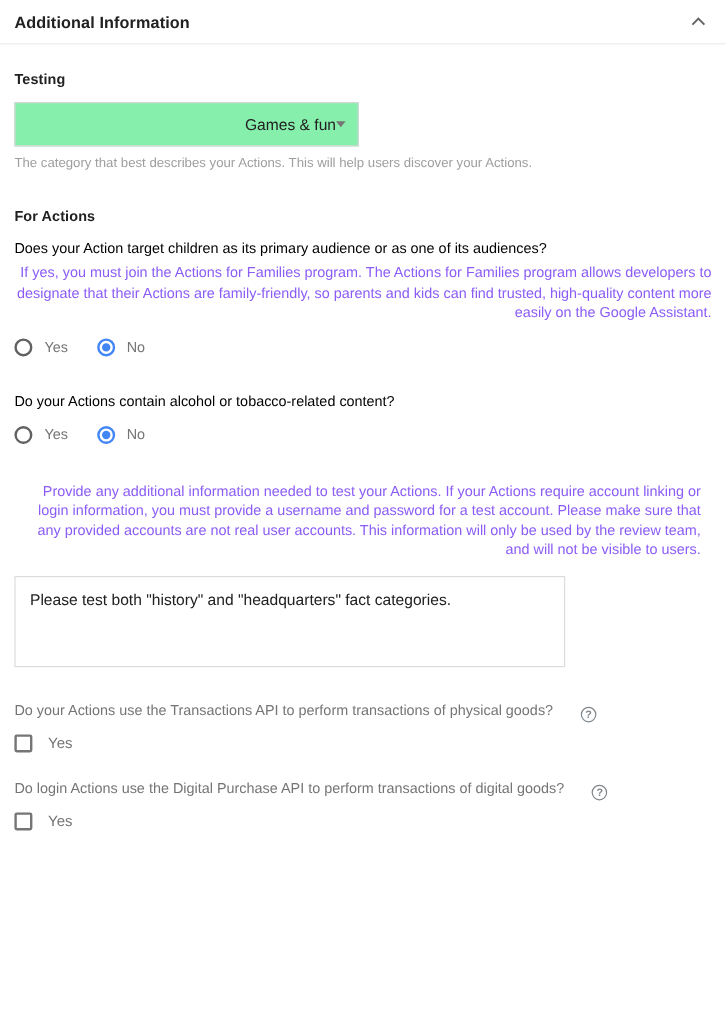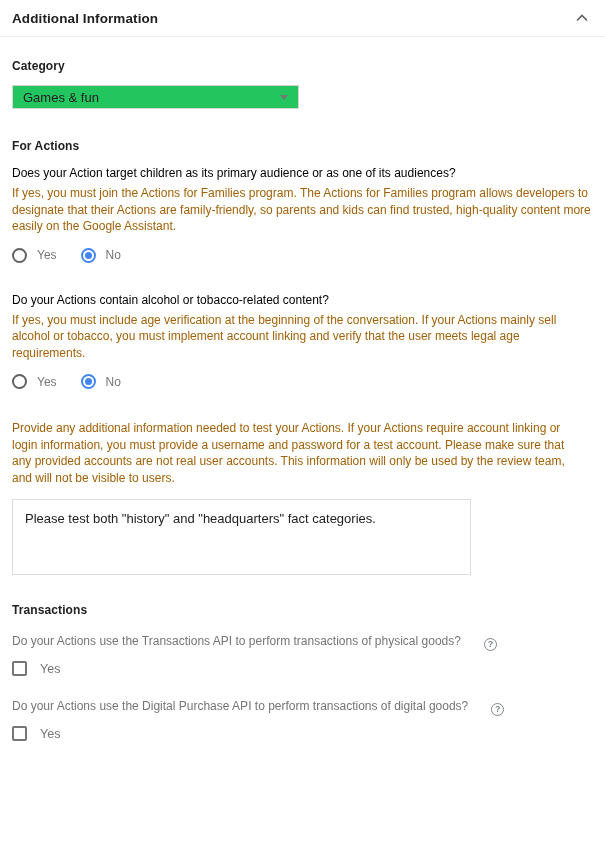--- a/index.html
+++ b/index.html
@@ -19,37 +19,37 @@
   .section-header .title { font-size: 13.5px; font-weight: bold; color: #212121; letter-spacing: .1px; }
   .chevron-up { display: inline-flex; width: 14px; height: 12px; cursor: pointer; }
 
   .main { padding: 0 12px; }
 
   h3.block-title { font-size: 12px; font-weight: bold; color: #212121; line-height: 14px; letter-spacing: .1px; }
 
   
   .category-block { margin-top: 22px; }
   .select-box {
-    margin-top: 12px; width: 287px; height: 24px;
-    border: 1px solid #d6d6d6; background: #22c55e;
-    display: flex; align-items: center; justify-content: space-between;
+    margin-top: 12px; width: 287px; height: 37px;
+    border: 1px solid #d6d6d6; background: #86efac;
+    display: flex; align-items: center; justify-content: flex-end;
     padding: 0 10px; cursor: pointer;
   }
   .select-box .select-value { font-size: 13px; color: #212121; }
   .dd-arrow {
     width: 0; height: 0;
     border-left: 4.5px solid transparent; border-right: 4.5px solid transparent;
     border-top: 5px solid #757575;
   }
   .field-helper { margin-top: 8px; font-size: 11px; color: #9e9e9e; line-height: 13px; }
 
   
   .qa-block { margin-top: 30px; }
   .question-dark { margin-top: 13px; font-size: 12px; line-height: 15px; color: #000000; font-weight: 500; }
-  .para-helper { margin-top: 4px; font-size: 12px; line-height: 16.5px; color: #a16207; max-width: 584px; }
+  .para-helper { margin-top: 4px; font-size: 12px; line-height: 16.5px; color: #8b5cf6; max-width: 584px; text-align: right; }
 
   
   .radio-row { margin-top: 13px; display: flex; align-items: center; }
   .radio-option { display: inline-flex; align-items: center; margin-right: 24px; cursor: pointer; }
   .radio-circle {
     width: 15px; height: 15px; border-radius: 50%;
     border: 2px solid #616161; display: inline-flex; align-items: center; justify-content: center;
     background: #fff;
   }
   .radio-circle.selected { border-color: #4285f4; }
@@ -97,76 +97,75 @@
   <span class="chevron-up">
     <svg width="14" height="12" viewBox="0 0 14 12">
         <polyline points="2,8.5 7,3.5 12,8.5" fill="none" stroke="#616161" stroke-width="1.6"></polyline>
       </svg>
   </span>
 </div>
 
 <div class="main">
 
   <div class="category-block">
-    <h3 class="block-title">Category</h3>
+    <h3 class="block-title">Testing</h3>
     <div class="select-box">
       <span class="select-value">Games &amp; fun</span>
       <span class="dd-arrow"></span>
     </div>
+    <div class="field-helper">The category that best describes your Actions. This will help users discover your Actions.</div>
   </div>
 
   <div class="qa-block">
     <h3 class="block-title">For Actions</h3>
     <div class="question-dark">Does your Action target children as its primary audience or as one of its audiences?</div>
     <div class="para-helper">If yes, you must join the Actions for Families program. The Actions for Families program allows developers to designate that their Actions are family-friendly, so parents and kids can find trusted, high-quality content more easily on the Google Assistant.</div>
     <div class="radio-row">
       <label class="radio-option">
         <span class="radio-circle"></span>
         <span class="radio-label">Yes</span>
       </label>
       <label class="radio-option">
         <span class="radio-circle selected"></span>
         <span class="radio-label">No</span>
       </label>
     </div>
   </div>
 
   <div class="qa-block">
     <div class="question-dark">Do your Actions contain alcohol or tobacco-related content?</div>
-    <div class="para-helper">If yes, you must include age verification at the beginning of the conversation. If your Actions mainly sell alcohol or tobacco, you must implement account linking and verify that the user meets legal age requirements.</div>
     <div class="radio-row">
       <label class="radio-option">
         <span class="radio-circle"></span>
         <span class="radio-label">Yes</span>
       </label>
       <label class="radio-option">
         <span class="radio-circle selected"></span>
         <span class="radio-label">No</span>
       </label>
     </div>
   </div>
 
   <div class="testing-block">
     <div class="para-helper">Provide any additional information needed to test your Actions. If your Actions require account linking or login information, you must provide a username and password for a test account. Please make sure that any provided accounts are not real user accounts. This information will only be used by the review team, and will not be visible to users.</div>
     <textarea class="testing-textarea" spellcheck="false" style="">Please test both "history" and "headquarters" fact categories.</textarea>
   </div>
 
   <div class="transactions-block">
-    <h3 class="block-title">Transactions</h3>
 
     <div class="question-gray">
       <span class="q-text">Do your Actions use the Transactions API to perform transactions of physical goods?</span><span class="help-icon">?</span>
     </div>
     <div class="checkbox-row">
       <span class="checkbox-box"></span>
       <span class="checkbox-label">Yes</span>
     </div>
 
     <div class="question-gray q2">
-      <span class="q-text">Do your Actions use the Digital Purchase API to perform transactions of digital goods?</span><span class="help-icon">?</span>
+      <span class="q-text">Do login Actions use the Digital Purchase API to perform transactions of digital goods?</span><span class="help-icon">?</span>
     </div>
     <div class="checkbox-row">
       <span class="checkbox-box"></span>
       <span class="checkbox-label">Yes</span>
     </div>
   </div>
 
 </div>
 
 </body></html>

